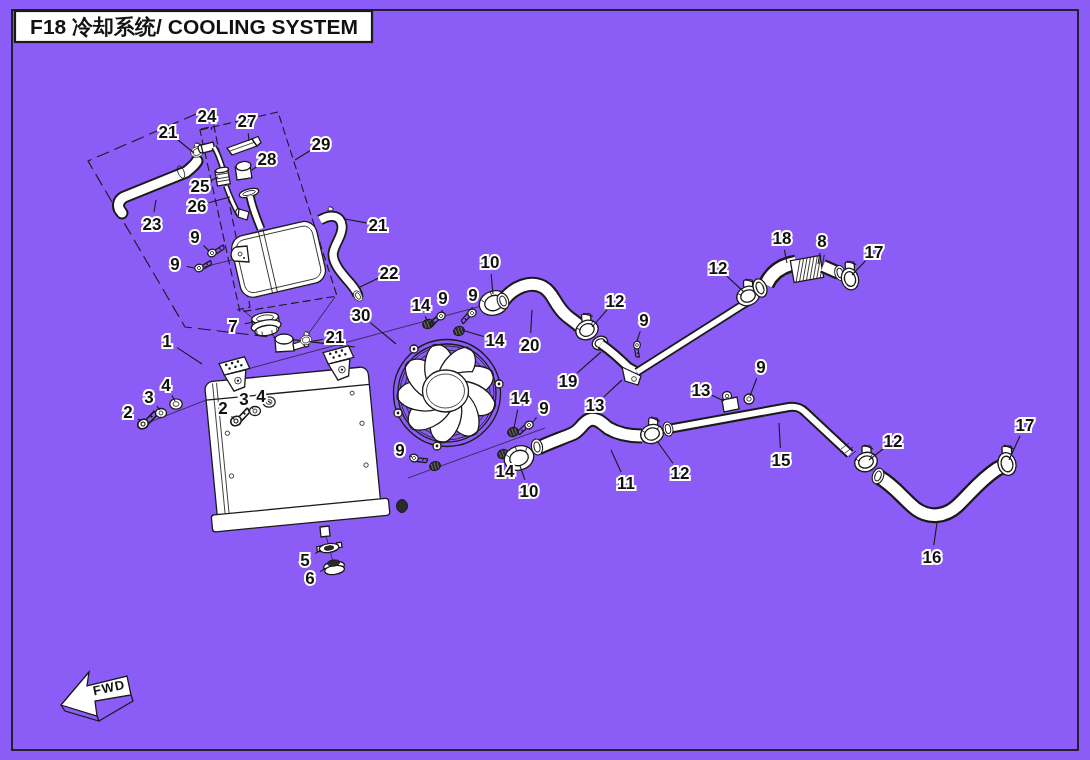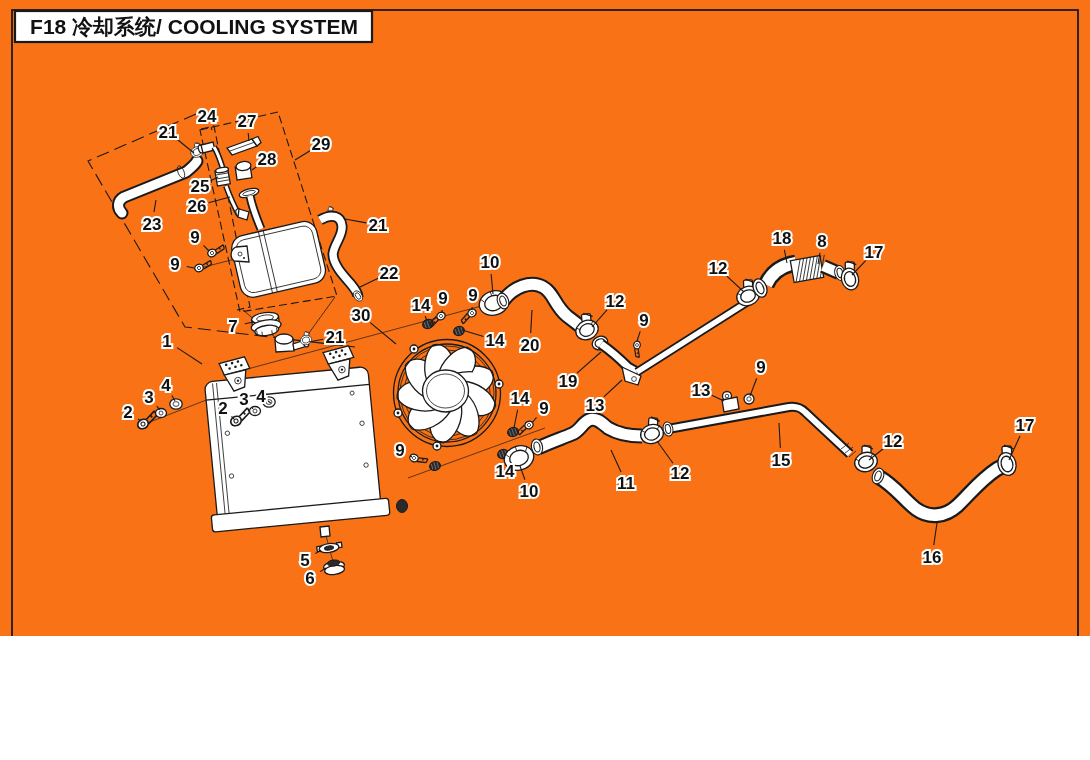--- a/index.html
+++ b/index.html
@@ -1,16 +1,16 @@
 <!DOCTYPE html>
 <html><head>
 <meta charset="utf-8">
 <style>
   html,body { margin:0; padding:0; background:#ffffff; }
-  #page { width:1090px; height:636px; position:relative; background:#f97316;
+  #page { width:1090px; height:760px; position:relative; background:#8b5cf6;
           font-family:"Liberation Sans", sans-serif; }
   svg { display:block; }
   .ln   { fill:none; stroke:#1a1a1a; stroke-width:1.3; }
   .lnw  { fill:#ffffff; stroke:#1a1a1a; stroke-width:1.3; }
   .thin { fill:none; stroke:#1a1a1a; stroke-width:0.8; }
   .thinw{ fill:#ffffff; stroke:#1a1a1a; stroke-width:0.8; }
   .dark { fill:#2a2a2a; stroke:#1a1a1a; stroke-width:1; }
   .dash1{ fill:none; stroke:#1a1a1a; stroke-width:1.1; stroke-dasharray:13 6; }
   .dash2{ fill:none; stroke:#1a1a1a; stroke-width:1.1; stroke-dasharray:8 4; }
   .axis { fill:none; stroke:#1a1a1a; stroke-width:0.7; }

